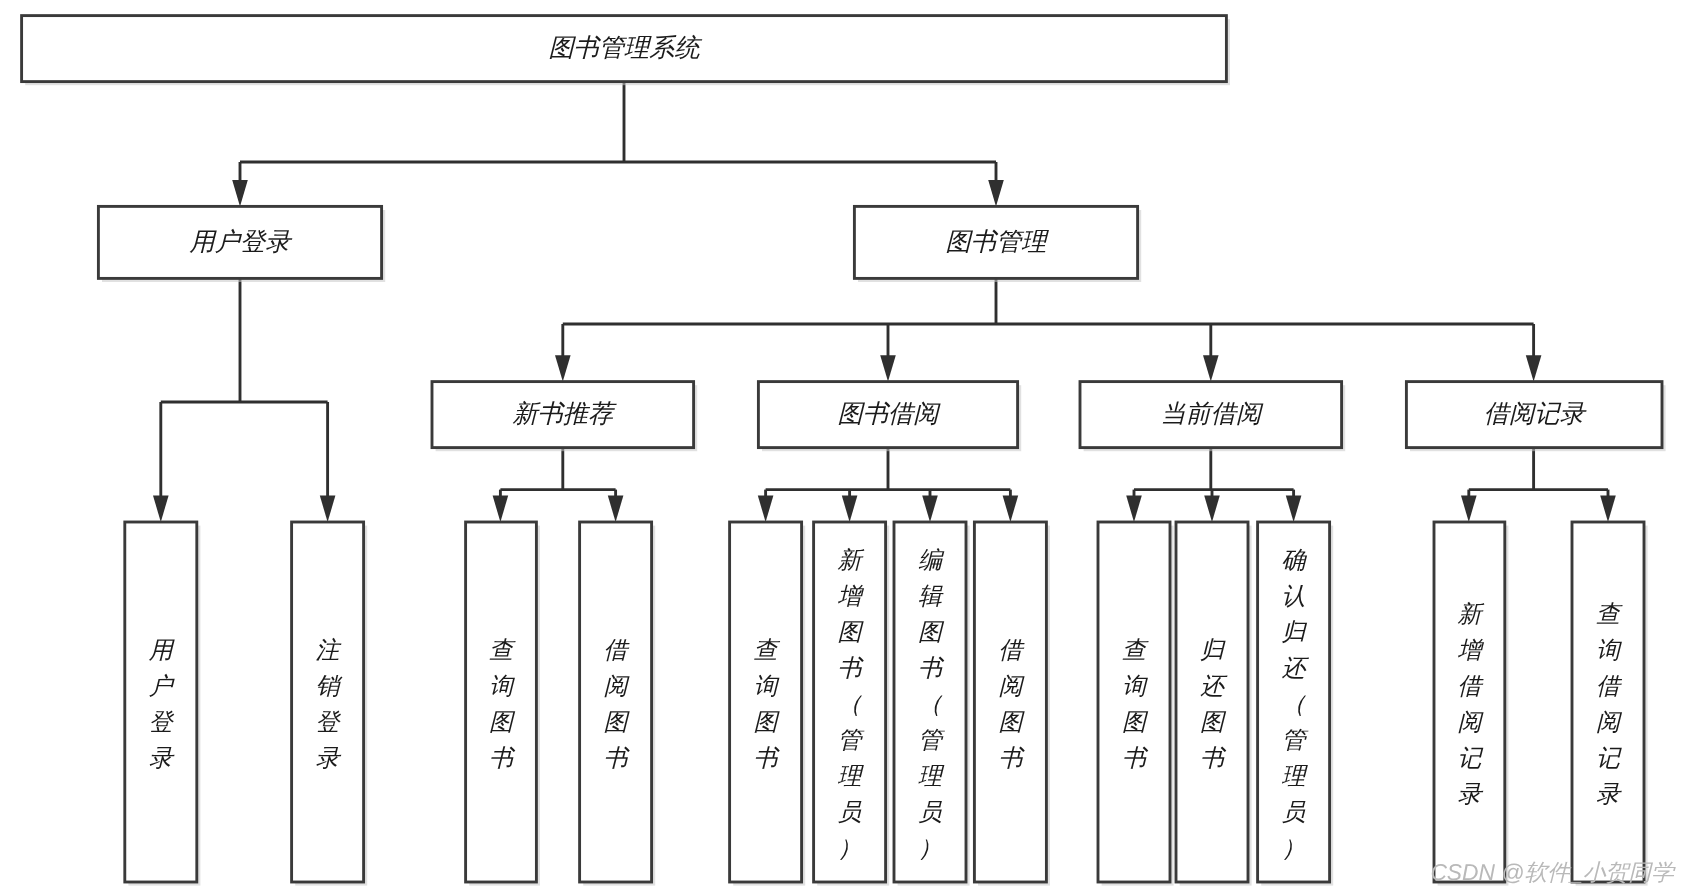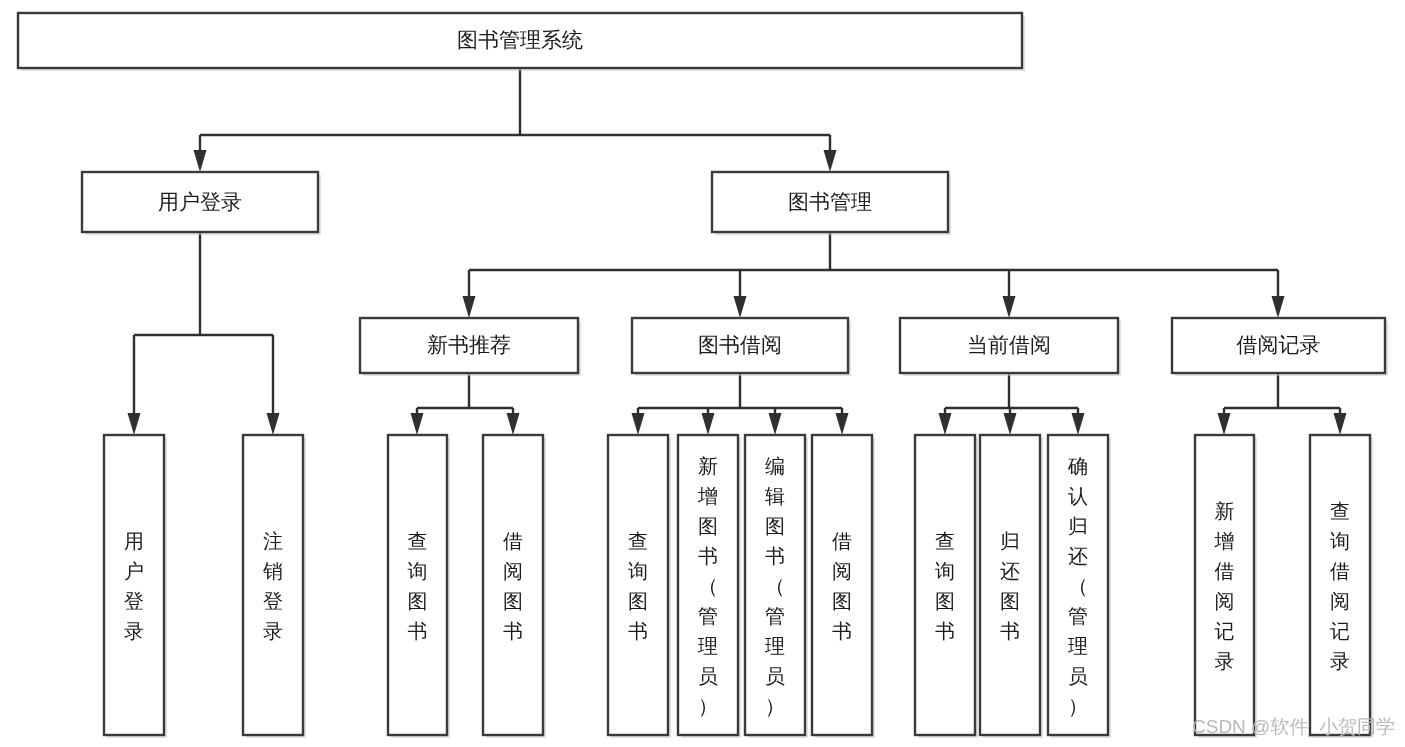--- a/index.html
+++ b/index.html
@@ -12,20 +12,21 @@
     width: 1405px;
     height: 747px;
     font-family: "Liberation Sans", "DejaVu Sans", sans-serif;
     overflow: hidden;
     position: relative;
   }
   #diagram-root {
     position: relative;
     width: 1405px;
     height: 747px;
+    font-style: italic;
   }
   svg.chart-svg {
     position: absolute;
     left: 0;
     top: 0;
     width: 1405px;
     height: 747px;
     display: block;
   }
   .node-box {

